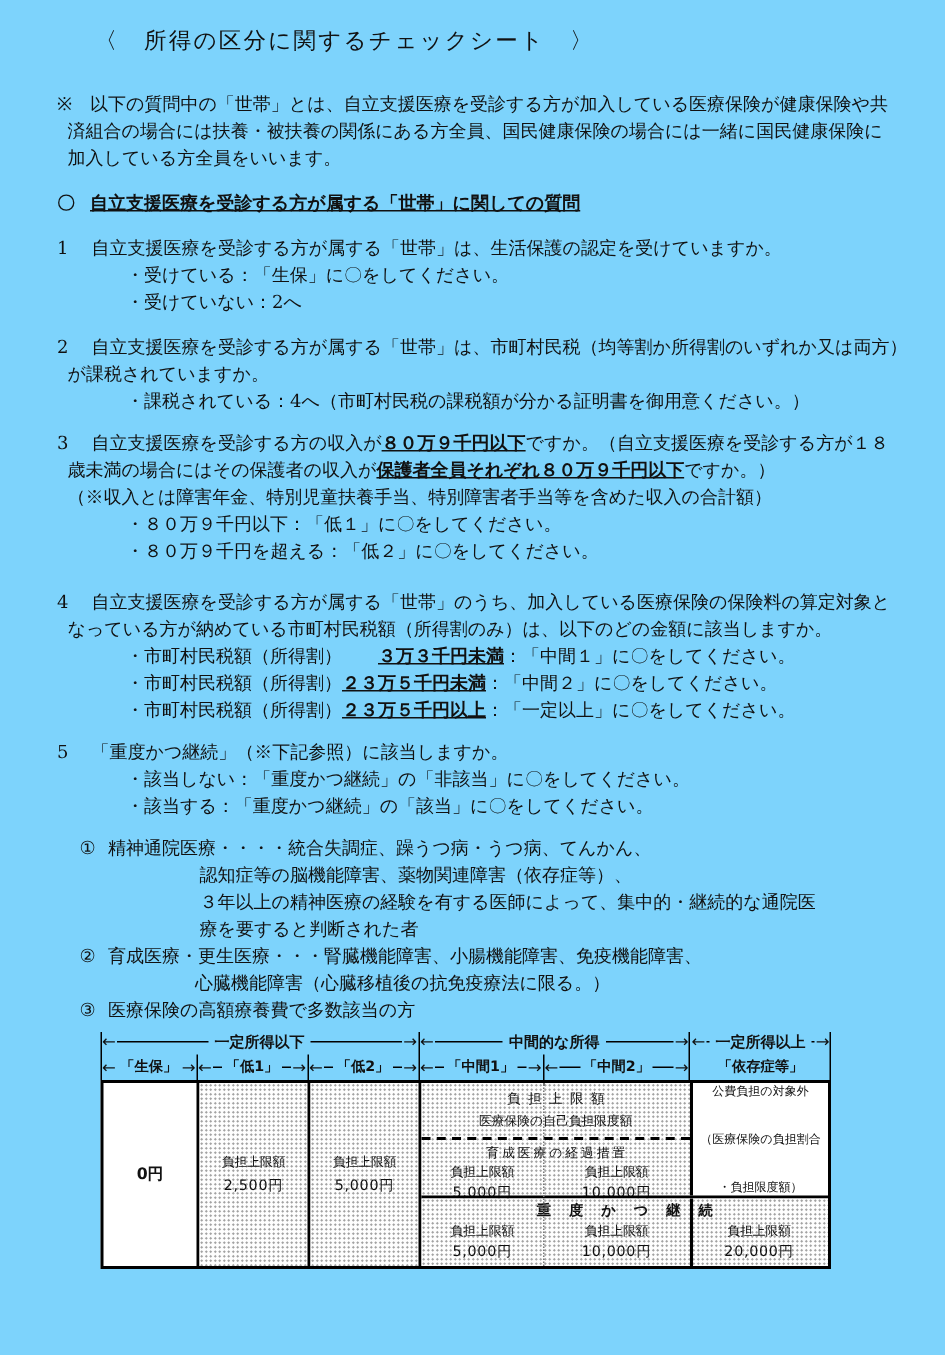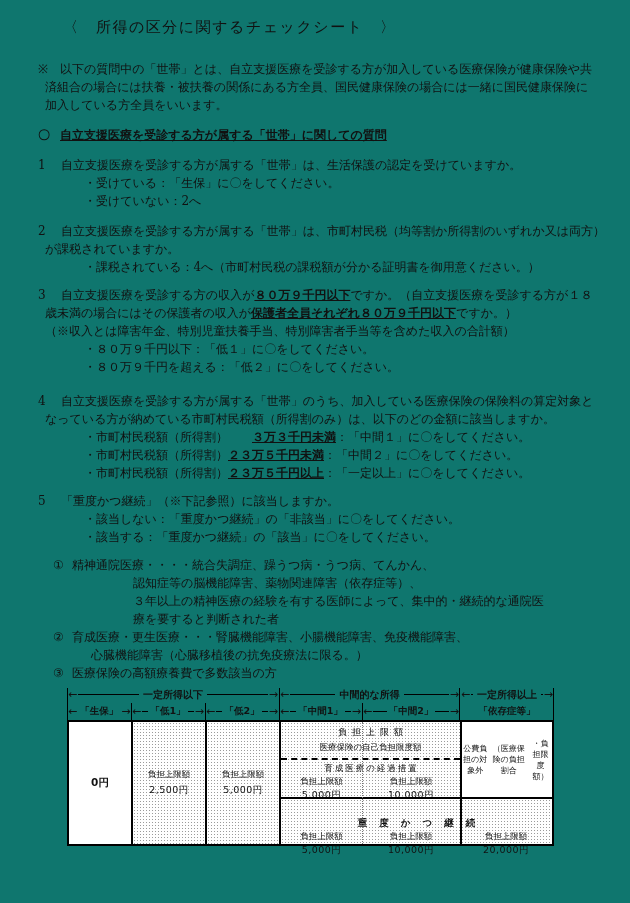--- a/index.html
+++ b/index.html
@@ -1,20 +1,20 @@
 <!DOCTYPE html>
 <html><head>
 <meta charset="utf-8">
 <style>
   html,body { margin:0; padding:0; background:#e8e8e8; }
   .page {
     position:relative;
     width:630px; height:903px;
     margin:0 auto;
-    background:#0f766e;
+    background:#7dd3fc;
     box-sizing:border-box;
     padding:14px 24px 0 38px;
     overflow:hidden;
     font-family:"DejaVu Serif","Liberation Serif",serif;
     color:#111;
     font-size:12px;
     line-height:18px;
   }
   .title { font-size:15px; letter-spacing:1.5px; margin:2px 0 0 25px; line-height:22px; }
   .blk { margin-top:12px; }
@@ -26,21 +26,21 @@
   .ln { white-space:pre; }
   .mk { display:inline-block; width:22px; }
   .qnum { display:inline-block; width:23px; }
   .cont { margin-left:7px; }
   .bullet { margin-left:46px; }
   .sec-head { font-weight:bold; text-decoration:underline; }
   .bu { font-weight:bold; text-decoration:underline; }
   .inum { display:inline-block; width:19px; }
   .itm { margin-left:15px; }
   .cont-i1 { margin-left:95px; }
-  .cont-i2 { margin-left:53px; }
+  .cont-i2 { margin-left:92px; }
 
   
   .ckt {
     position:relative;
     width:487px; height:160px;
     margin:4px 0 0 29px;
     font-family:"DejaVu Sans","Liberation Sans",sans-serif;
     line-height:normal;
     white-space:normal;
   }
@@ -76,23 +76,23 @@
   .amt { font-size:9.5px; letter-spacing:0.5px; }
   .c-mid { left:212px; top:0; width:179px; height:75px; }
   .c-mid .l1 { margin-top:4px; font-size:9px; letter-spacing:5px; text-indent:5px; }
   .c-mid .l2 { margin-top:3px; font-size:8.5px; }
   .c-mid .dash { margin-top:4px; height:0; border-top:2px dashed #000; }
   .c-mid .l3 { margin-top:3px; font-size:8.5px; letter-spacing:2px; text-indent:2px; }
   .subrow { display:flex; margin-top:1px; }
   .subcol { display:flex; flex-direction:column; gap:1px; }
   .c-mid .subcol1 { width:81px; }
   .c-mid .subcol2 { width:98px; }
-  .c-right { left:393px; top:0; width:90px; height:75px; background:#fff; display:flex; flex-direction:row; align-items:center; justify-content:space-between; gap:4px; font-size:8px; }
+  .c-right { left:393px; top:0; width:90px; height:75px; background:#fff; display:flex; flex-direction:column; align-items:center; justify-content:space-between; gap:4px; font-size:8px; }
   .c-severe { left:212px; top:77px; width:271px; height:45px; }
-  .sev-title { margin-top:18px; font-size:9.5px; font-weight:bold; letter-spacing:12px; text-indent:12px; text-align:center; }
+  .sev-title { margin-top:2px; font-size:9.5px; font-weight:bold; letter-spacing:12px; text-indent:12px; text-align:center; }
   .c-severe .subrow { margin-top:1px; }
   .sevcol1 { width:81px; }
   .sevcol2 { width:98px; }
   .sevcol3 { width:92px; }
   .vl5 { left:391px; top:77px; height:45px; }
 </style>
 </head>
 <body>
 
 <div class="page">

